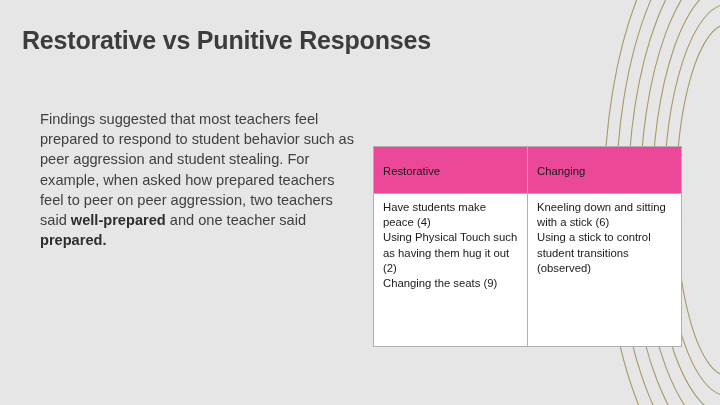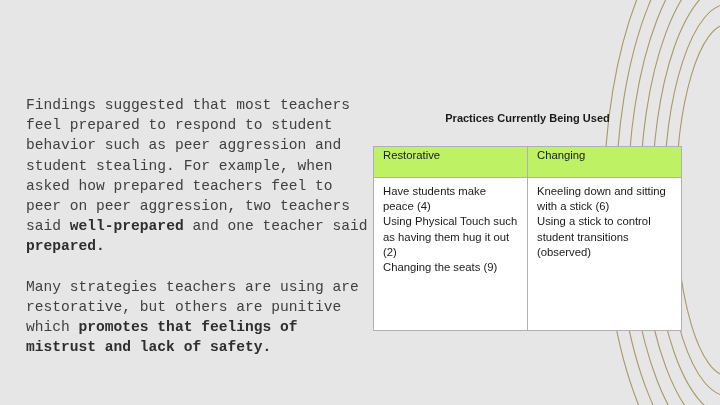--- a/index.html
+++ b/index.html
@@ -45,22 +45,21 @@
   #body-text {
     position: absolute;
     left: 22px;
     top: 91px;
     width: 352px;
     font-size: 14.6px;
     line-height: 20.2px;
     color: #404040;
   }
   #body-text p {
-    margin: 4px;
-    font-family: Liberation Mono, monospace;
+    margin: 18px;
   }
   #body-text p.para-gap {
     margin-top: 20px;
   }
   #body-text b {
     font-weight: bold;
     color: #2e2e2e;
   }
 
   #table-caption {
@@ -88,23 +87,23 @@
     border: 1px solid #b0b0b0;
     padding: 6px 8px 6px 9px;
     vertical-align: top;
     text-align: left;
     font-size: 11.3px;
     line-height: 15.2px;
     color: #1a1a1a;
     font-weight: normal;
   }
   #practices-table thead th {
-    background: #bef264;
+    background: #ec4899;
     height: 22px;
-    padding-top: 1px;
+    padding-top: 17px;
     padding-bottom: 7px;
   }
   #practices-table tbody td {
     height: 140px;
   }
   .cell-line {
     display: block;
   }
 </style>
 </head>
@@ -117,27 +116,26 @@
       <ellipse cx="168" cy="200" rx="52" ry="176"></ellipse>
       <ellipse cx="168" cy="200" rx="64" ry="196"></ellipse>
       <ellipse cx="168" cy="200" rx="76" ry="216"></ellipse>
       <ellipse cx="168" cy="200" rx="88" ry="236"></ellipse>
       <ellipse cx="168" cy="200" rx="100" ry="256"></ellipse>
       <ellipse cx="168" cy="200" rx="112" ry="276"></ellipse>
       <ellipse cx="168" cy="200" rx="124" ry="296"></ellipse>
     </g>
   </svg>
 
+  <div id="slide-title">Restorative vs Punitive Responses</div>
 
   <div id="body-text">
     <p><span>Findings suggested that most teachers feel prepared to respond to student behavior such as peer aggression and student stealing. For example, when asked how prepared teachers feel to peer on peer aggression, two teachers said </span><b>well-prepared</b><span> and one teacher said </span><b>prepared.</b></p>
-    <p class="para-gap"><span>Many strategies teachers are using are restorative, but others are punitive which </span><b>promotes that feelings of mistrust and lack of safety.</b></p>
   </div>
 
-  <div id="table-caption">Practices Currently Being Used</div>
 
   <table id="practices-table">
     <thead>
       <tr>
         <th>Restorative</th>
         <th>Changing</th>
       </tr>
     </thead>
     <tbody>
       <tr>

